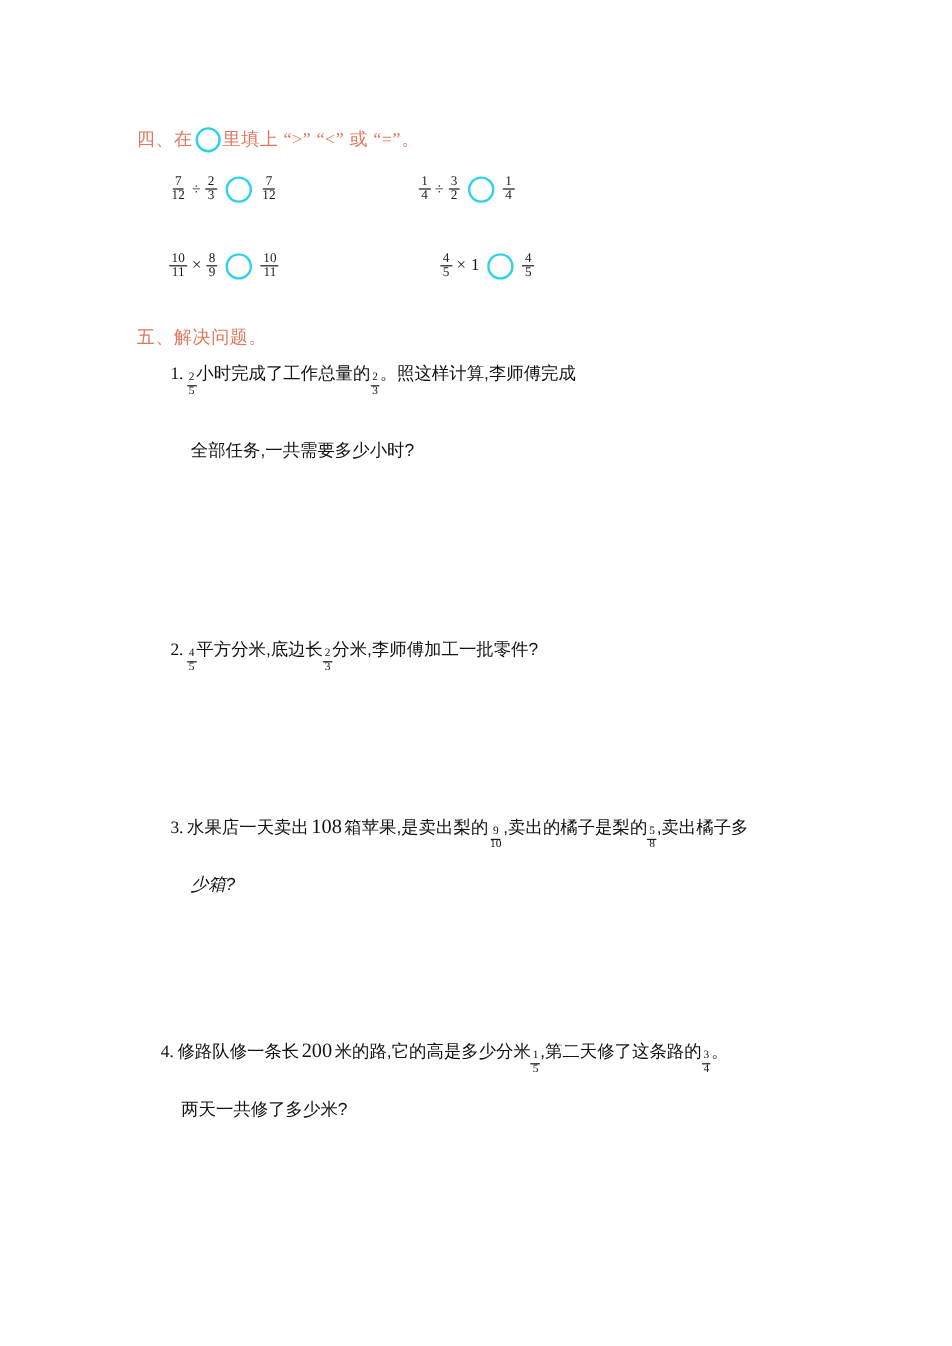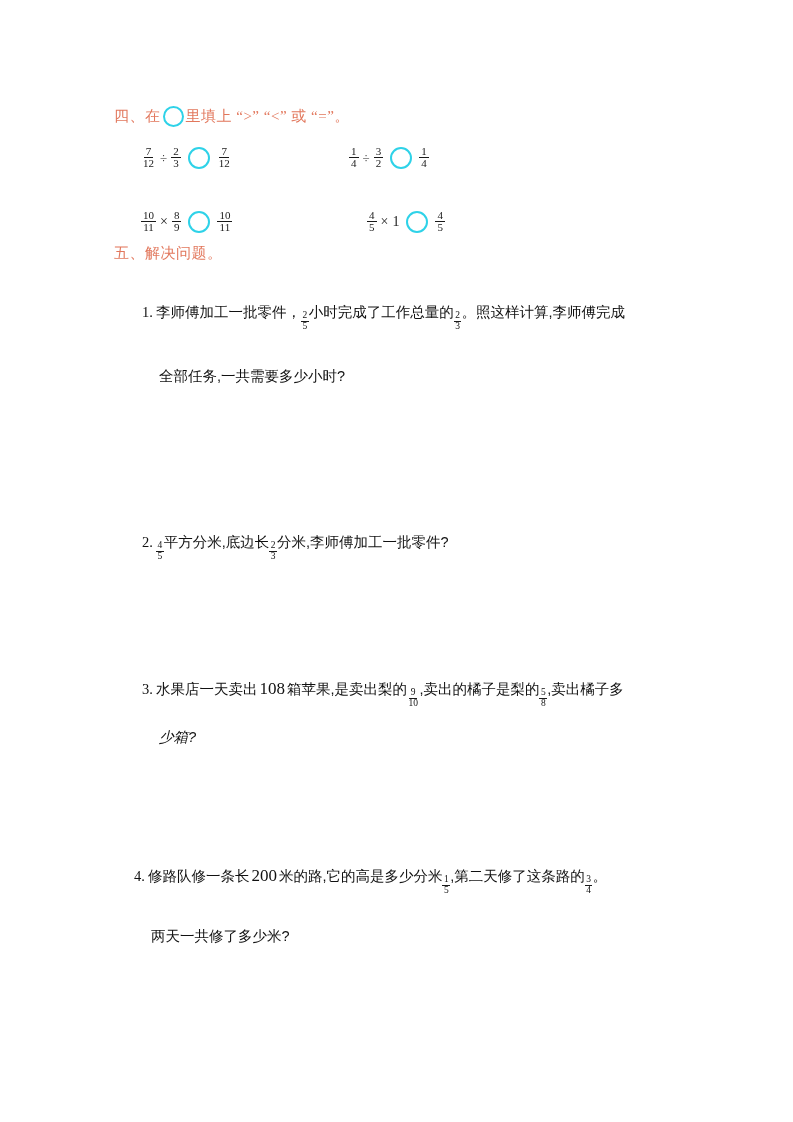--- a/index.html
+++ b/index.html
@@ -232,26 +232,25 @@
       <span class="op big">×</span>
       <span class="whole">1</span>
       <span class="circle op-circle"></span>
       <span class="frac">
         <span class="num">4</span>
         <span class="den">5</span>
       </span>
     </span>
   </div>
 
-  <div class="section-heading" style="left:114px; top:244px;">五、解决问题。</div>
+  <div class="section-heading" style="left:114px; top:272px;">五、解决问题。</div>
 
   <div class="problem" style="left:142px; top:298px;">
     <div class="pline">
       <span class="pnum">1.</span>
-      <span class="ptext">李师傅加工一批零件，</span>
       <span class="ifrac">
         <span class="num">2</span>
         <span class="den">5</span>
       </span>
       <span class="ptext">小时完成了工作总量的</span>
       <span class="ifrac">
         <span class="num">2</span>
         <span class="den">3</span>
       </span>
       <span class="ptext">。照这样计算,李师傅完成</span>
@@ -309,18 +308,18 @@
         <span class="num">1</span>
         <span class="den">5</span>
       </span>
       <span class="ptext">,第二天修了这条路的</span>
       <span class="ifrac">
         <span class="num">3</span>
         <span class="den">4</span>
       </span>
       <span class="ptext">。</span>
     </div>
-    <div class="pline indent" style="margin-top:28px;">
+    <div class="pline indent" style="margin-top:16px;">
       <span class="ptext">两天一共修了多少米?</span>
     </div>
   </div>
 
 </div>
 
 </body></html>

